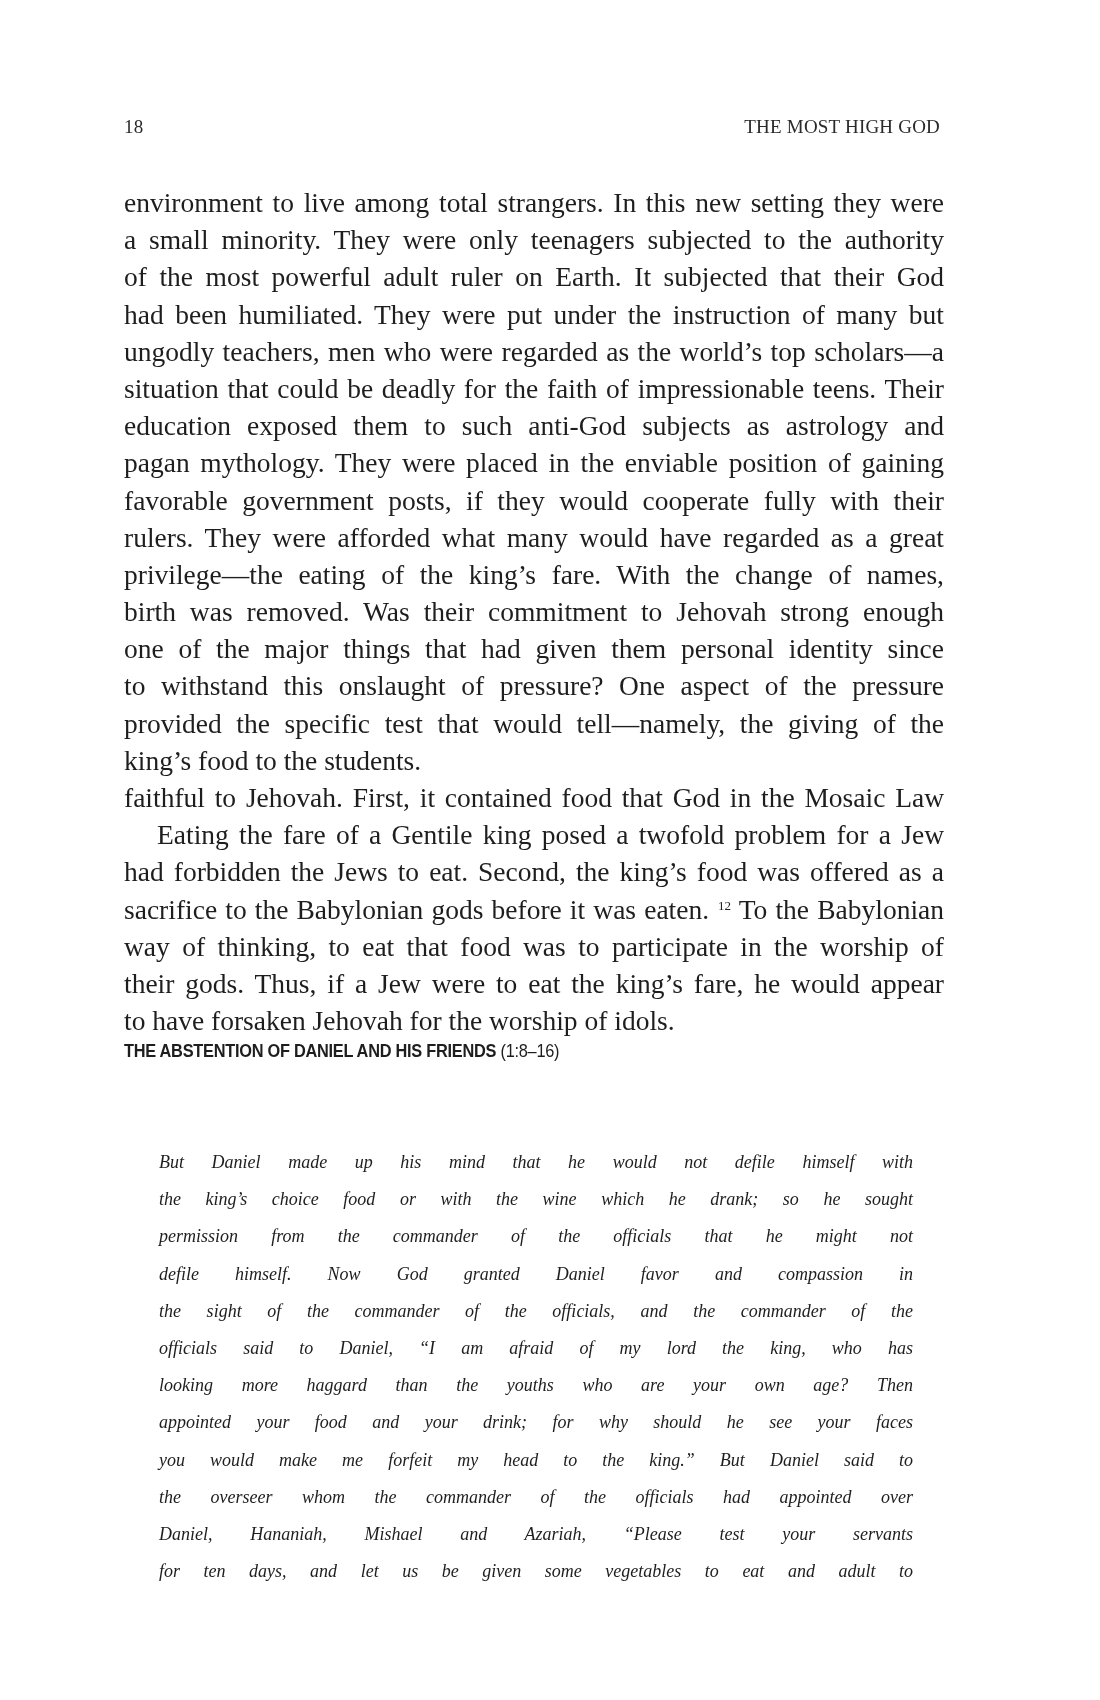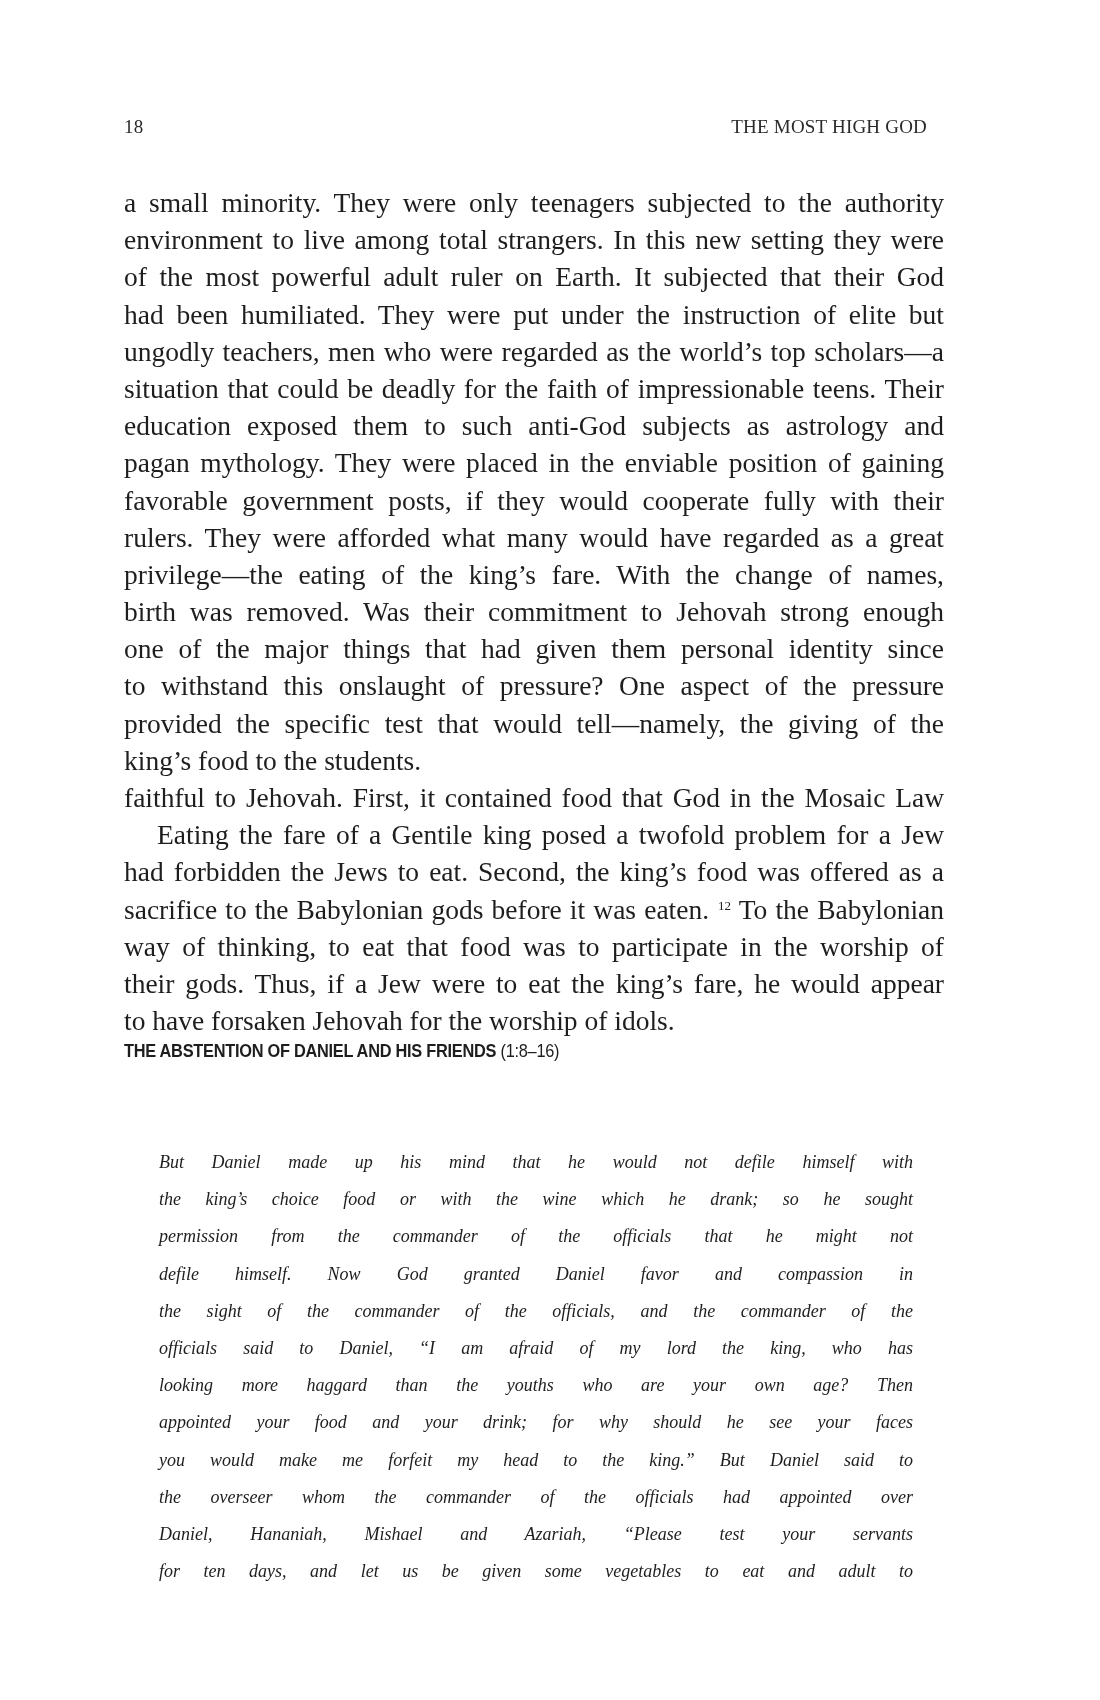--- a/index.html
+++ b/index.html
@@ -1,21 +1,21 @@
 <!DOCTYPE html>
 <html><head>
 <meta charset="utf-8">
 <style>
   html, body { margin:0; padding:0; background:#ffffff; }
   body { width:1100px; height:1700px; position:relative; overflow:hidden; color:#1e1e1e; }
   .page { position:absolute; left:0; top:0; width:1100px; height:1476px; background:#fff; }
   .running-head { position:absolute; top:116px; left:124px; right:157px; height:28px;
     font-family:"Liberation Serif", serif; font-size:19px; color:#2a2a2a; letter-spacing:0.2px; }
   .page-num { position:absolute; left:0; top:0; }
-  .book-title { position:absolute; right:16px; top:0; }
+  .book-title { position:absolute; right:3px; top:0; }
   .body { position:absolute; left:124px; width:820px; top:184px;
     font-family:"Liberation Serif", serif; font-size:27.5px; line-height:37.2px; color:#1e1e1e; }
   .line { display:block; white-space:nowrap; text-align:justify; text-align-last:justify; height:37.2px; }
   .line.last { text-align-last:left; }
   .line.indent { padding-left:33px; }
   sup.fn { font-size:13px; vertical-align:top; position:relative; top:-4px; margin-left:9px; }
   .section-heading { position:absolute; left:124px; top:1040px; width:820px;
     font-family:"Liberation Sans", sans-serif; font-size:19px; font-weight:bold; color:#1e1e1e;
     letter-spacing:-0.3px; transform:scaleX(0.86); transform-origin:left center; white-space:nowrap; }
   .section-heading .ref { font-weight:normal; }
@@ -26,24 +26,24 @@
 <body>
 
 <div class="page">
   <div class="running-head">
     <span class="page-num">18</span>
     <span class="book-title">THE MOST HIGH GOD</span>
   </div>
 
   <div class="body">
     <div>
+      <span class="line">environment to live among total strangers. In this new setting they were</span>
       <span class="line">a small minority. They were only teenagers subjected to the authority</span>
-      <span class="line">environment to live among total strangers. In this new setting they were</span>
       <span class="line">of the most powerful adult ruler on Earth. It subjected that their God</span>
-      <span class="line">had been humiliated. They were put under the instruction of elite but</span>
+      <span class="line">had been humiliated. They were put under the instruction of many but</span>
       <span class="line">ungodly teachers, men who were regarded as the world’s top scholars—a</span>
       <span class="line">situation that could be deadly for the faith of impressionable teens. Their</span>
       <span class="line">education exposed them to such anti-God subjects as astrology and</span>
       <span class="line">pagan mythology. They were placed in the enviable position of gaining</span>
       <span class="line">favorable government posts, if they would cooperate fully with their</span>
       <span class="line">rulers. They were afforded what many would have regarded as a great</span>
       <span class="line">privilege—the eating of the king’s fare. With the change of names,</span>
       <span class="line">birth was removed. Was their commitment to Jehovah strong enough</span>
       <span class="line">one of the major things that had given them personal identity since</span>
       <span class="line">to withstand this onslaught of pressure? One aspect of the pressure</span>

